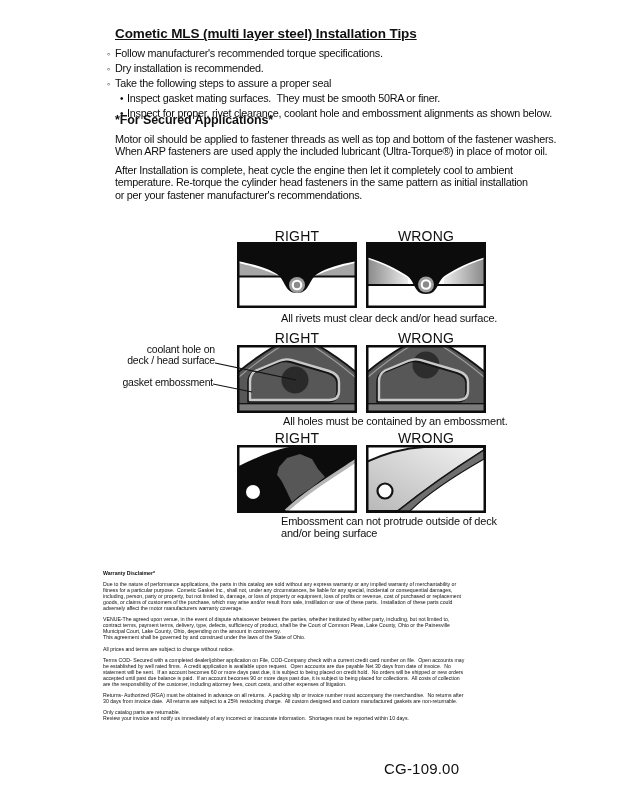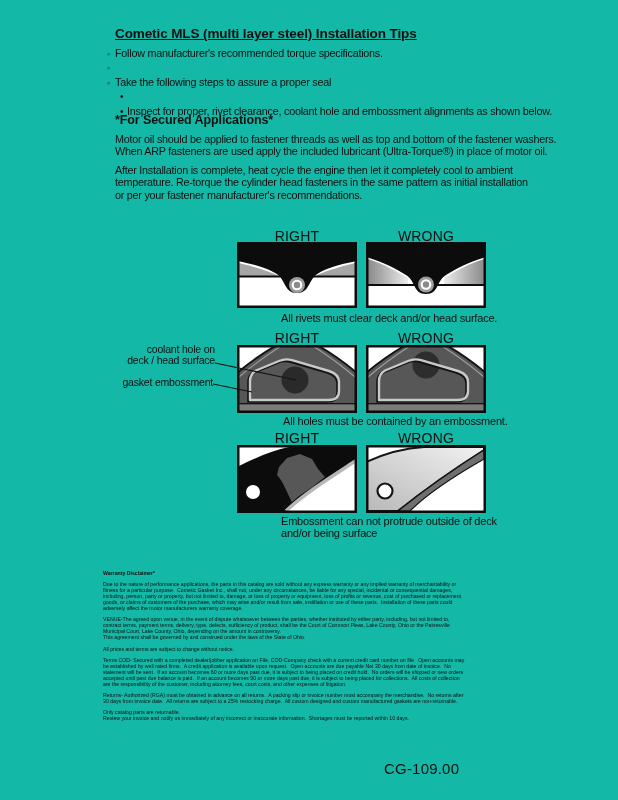--- a/index.html
+++ b/index.html
@@ -1,18 +1,18 @@
 <!DOCTYPE html>
 <html><head>
 <meta charset="utf-8">
 <style>
   html,body { margin:0; padding:0; background:#e9e9e9; }
   .page {
     position:relative; width:618px; height:800px; margin:0 auto;
-    background:#14b8a6; overflow:hidden;
+    background:#ffffff; overflow:hidden;
     font-family:"Liberation Sans", sans-serif; color:#101010;
   }
   .abs { position:absolute; }
 
   .title {
     left:115px; top:26px; font-size:13.5px; font-weight:bold;
     text-decoration:underline; letter-spacing:-0.1px; white-space:pre;
   }
 
   .tips { left:107px; top:46px; font-size:10.8px; letter-spacing:-0.25px; }
@@ -56,27 +56,29 @@
 
   <div class="abs title">Cometic MLS (multi layer steel) Installation Tips</div>
 
   <div class="abs tips">
     <div class="b-row">
       <span class="glyph">◦</span>
       <span>Follow manufacturer's recommended torque specifications.</span>
     </div>
     <div class="b-row">
       <span class="glyph">◦</span>
+      <span>Dry installation is recommended.</span>
     </div>
     <div class="b-row">
       <span class="glyph">◦</span>
       <span>Take the following steps to assure a proper seal</span>
     </div>
     <div class="b-row sub">
       <span class="glyph">•</span>
+      <span>Inspect gasket mating surfaces.  They must be smooth 50RA or finer.</span>
     </div>
     <div class="b-row sub">
       <span class="glyph">•</span>
       <span>Inspect for proper, rivet clearance, coolant hole and embossment alignments as shown below.</span>
     </div>
   </div>
 
   <div class="abs diesel-heading">*For Secured Applications*</div>
   <div class="abs body-para p1">Motor oil should be applied to fastener threads as well as top and bottom of the fastener washers.
 When ARP fasteners are used apply the included lubricant (Ultra-Torque®) in place of motor oil.</div>

